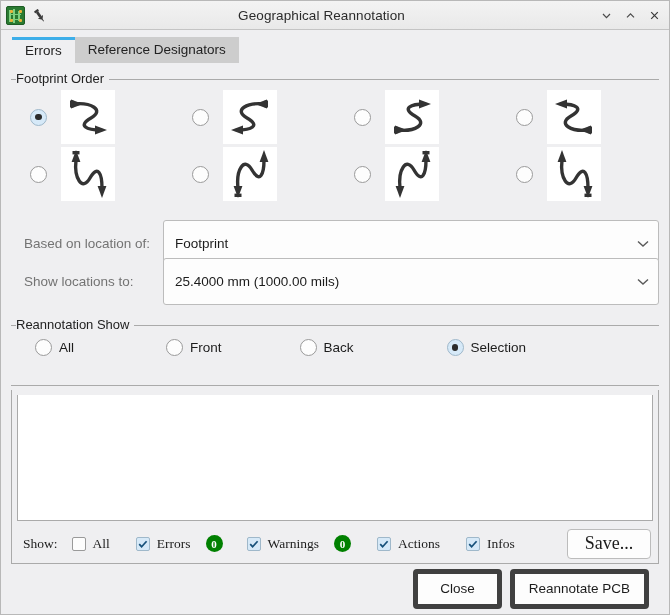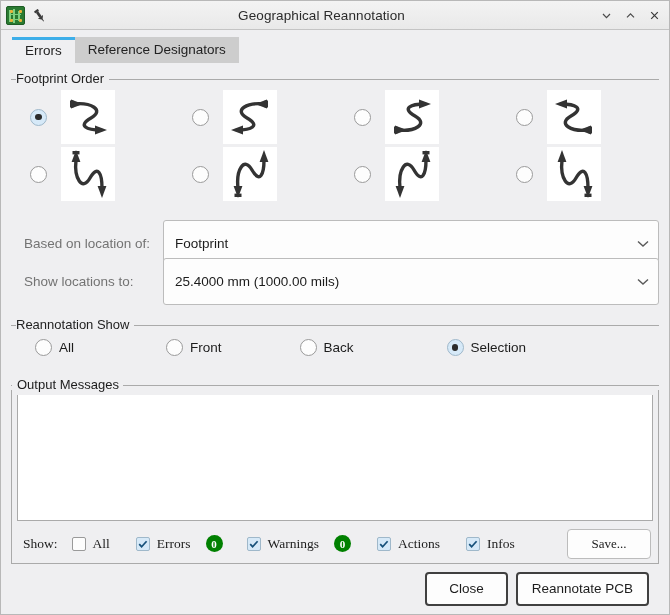--- a/index.html
+++ b/index.html
@@ -305,42 +305,42 @@
   .gap-a { width: 26px; }
   .gap-b { width: 24px; }
   .gap-c { width: 26px; }
   .save-btn {
     margin-left: auto;
     height: 28px;
     min-width: 82px;
     background: #fdfdfd;
     border: 1px solid #bcbcbc;
     border-radius: 4px;
-    font-size: 13px;
+    font-size: 18px;
     color: #1c1c1c;
     display: flex;
     align-items: center;
     justify-content: center;
     cursor: default;
   }
 
   
   .btnbar {
     display: flex;
     justify-content: flex-end;
     align-items: center;
     gap: 8px;
     padding: 9px 10px 10px 0;
     height: 50px;
     box-sizing: border-box;
   }
   .btn {
     height: 30px;
     background: #fdfdfd;
-    border: 2px solid #404040;
+    border: 5px solid #404040;
     border-radius: 4px;
     font-size: 13.5px;
     color: #1c1c1c;
     padding: 0 22px;
     display: flex;
     align-items: center;
     justify-content: center;
     cursor: default;
   }
   .btn.wide { padding: 0 14px; }
@@ -544,21 +544,20 @@
         <div class="scope-item">
           <div class="radio big checked"></div>
           <span class="lbl">Selection</span>
         </div>
       </div>
     </div>
 
     <div class="out-wrap">
       <div class="out-head">
         <div class="lrule" style="border-top:1px solid #aaa;"></div>
-        <div class="cap">Output Messages</div>
         <div class="rule"></div>
       </div>
       <div class="out-box">
         <div class="textarea"></div>
         <div class="show-row">
           <span class="show-label">Show:</span>
 
           <div class="chk-item">
             <div class="chk"></div>
             <span class="chk-lbl">All</span>

